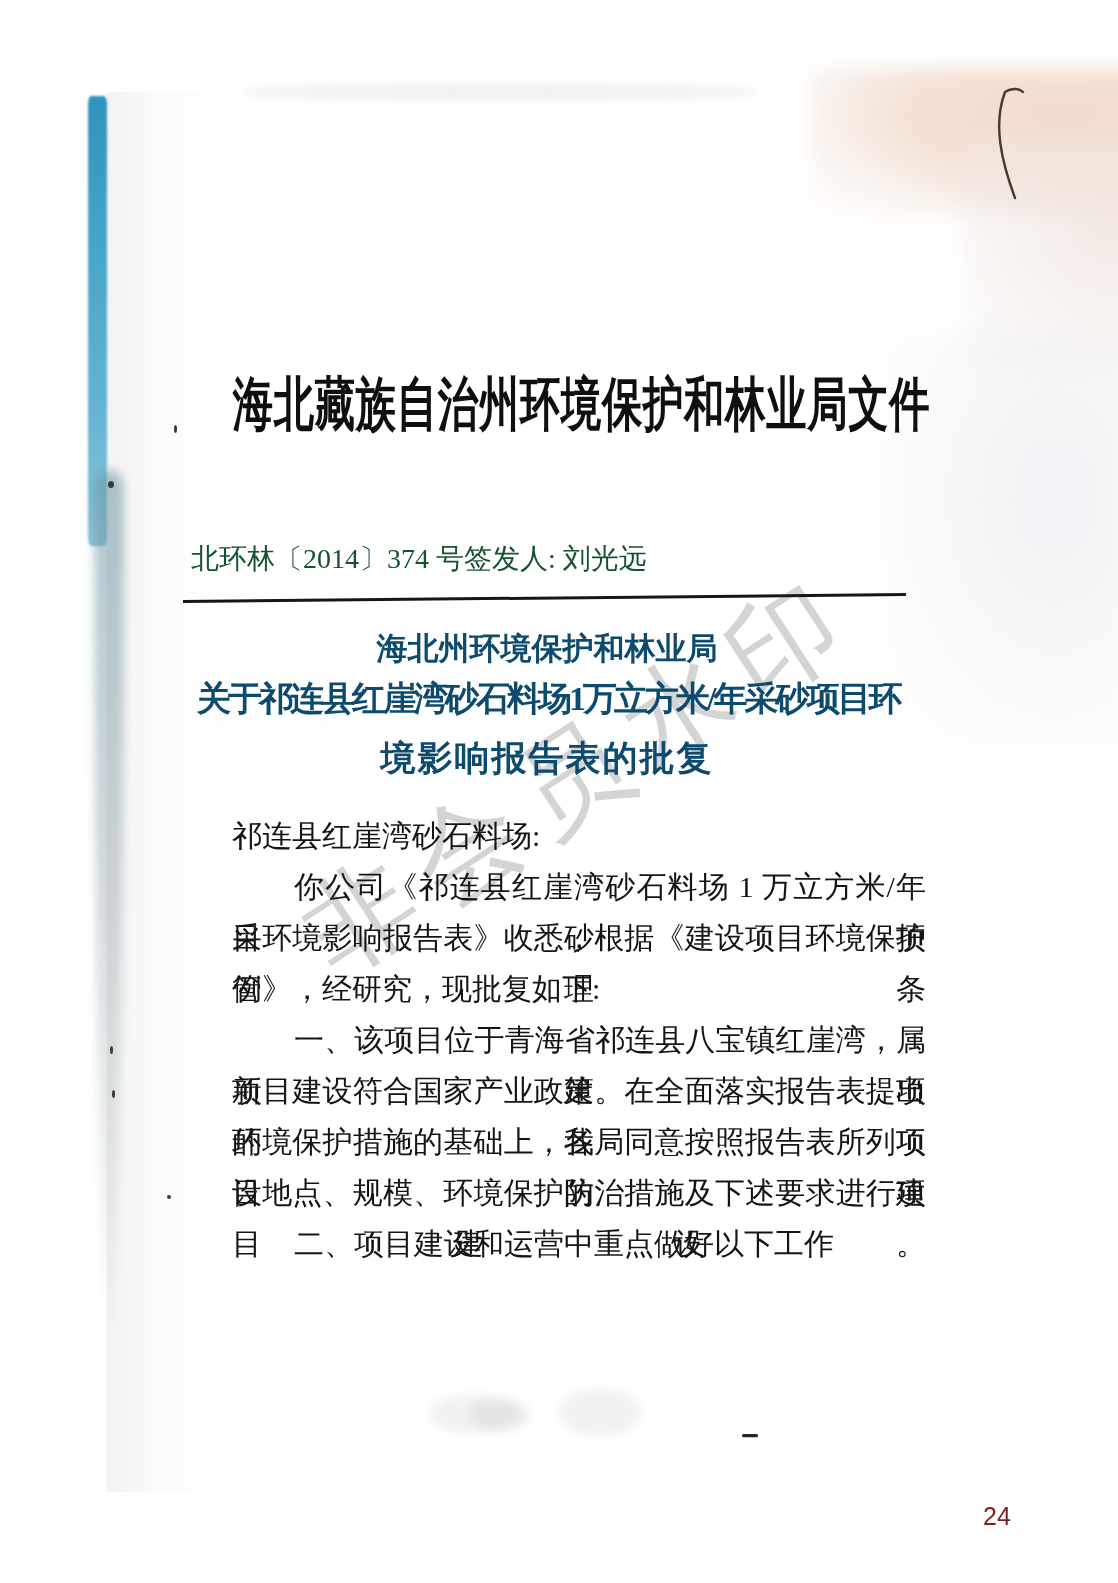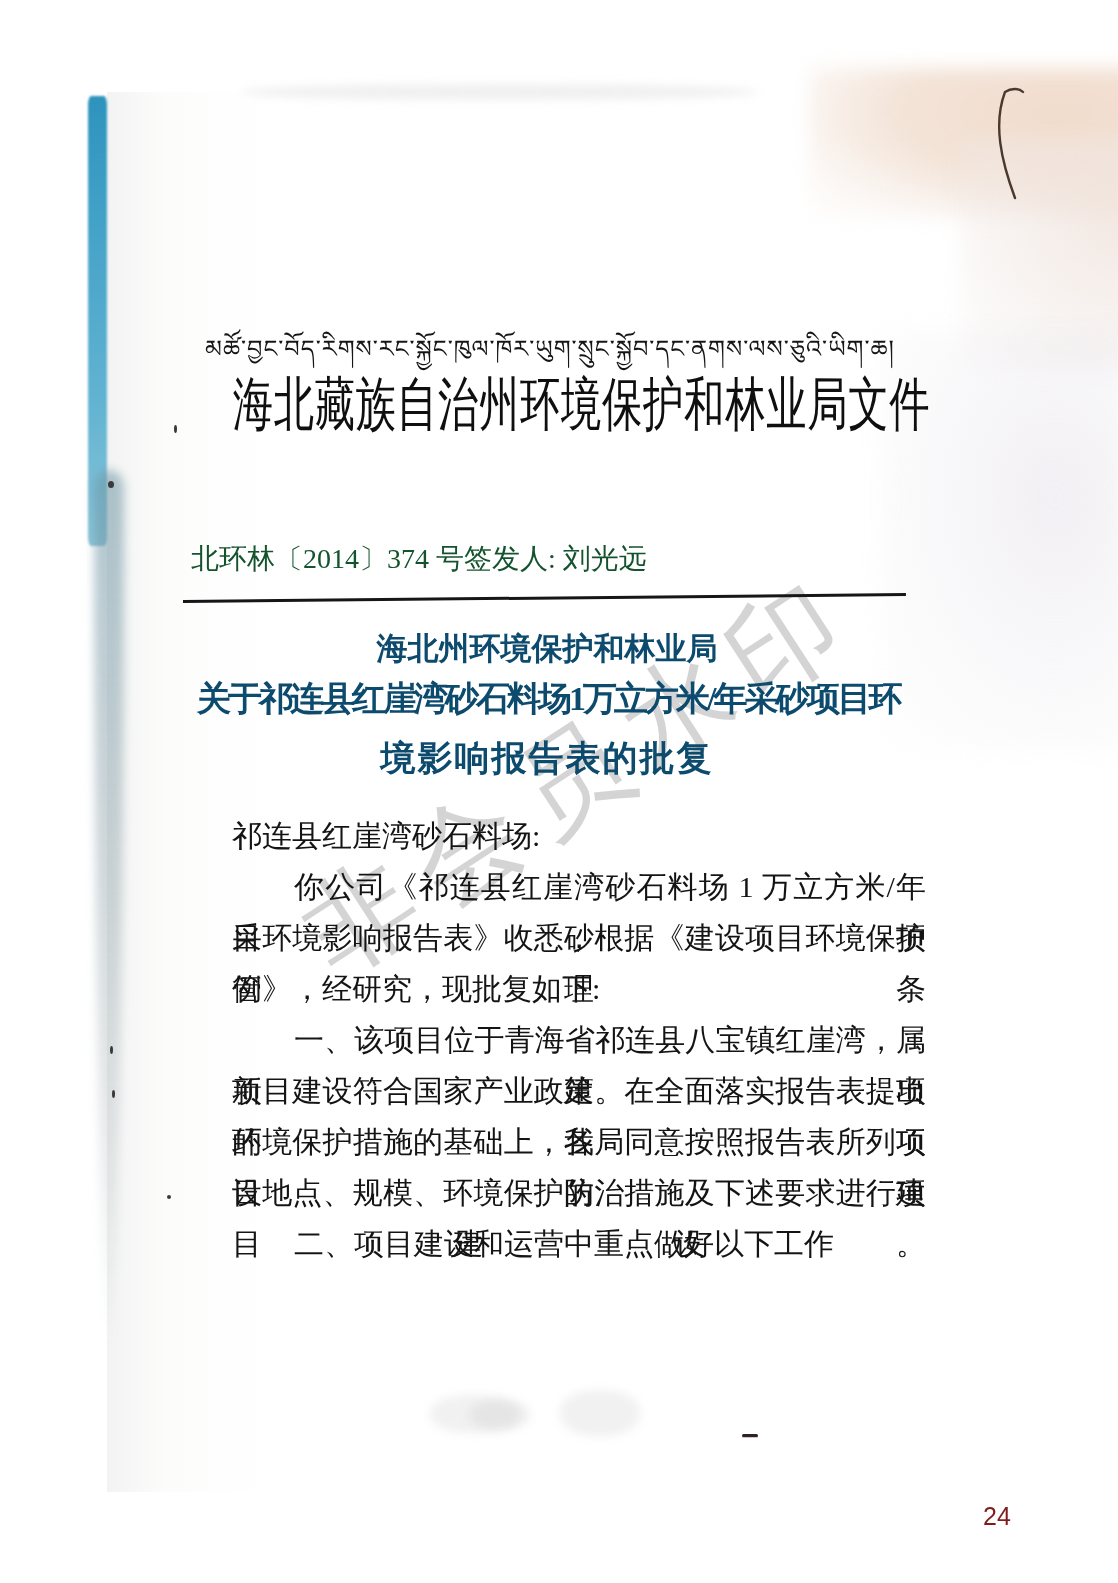--- a/index.html
+++ b/index.html
@@ -46,21 +46,21 @@
   }
   
   .content{position:absolute;inset:0;z-index:2;}
   .tibetan{
     position:absolute;left:150px;top:322px;width:800px;text-align:center;
     font-family:"DejaVu Sans","Liberation Sans",sans-serif;
     font-size:24px;color:#151515;letter-spacing:1px;white-space:nowrap;
   }
   .org-headline{
     position:absolute;left:97px;top:366px;width:906px;text-align:right;
-    font-size:56px;font-weight:normal;color:#0f0f0f;white-space:nowrap;
+    font-size:56px;font-weight:bold;color:#0f0f0f;white-space:nowrap;
   }
   .org-headline-inner{display:inline-block;transform:scale(.72,1.04);transform-origin:center top;letter-spacing:1px;}
   .docnum-row{
     position:absolute;left:191px;top:540px;width:696px;
     display:flex;justify-content:flex-start;align-items:baseline;
     font-size:28px;color:#14532d;
   }
   .rule{
     position:absolute;left:183px;top:600px;width:723px;height:3.2px;
     background:#161616;transform:rotate(-.55deg);transform-origin:left center;
@@ -100,21 +100,20 @@
   <div class="speck" style="left:167px;top:1195px;width:4px;height:4px"></div>
   <div class="smudge" style="left:430px;top:1395px;width:90px;height:38px"></div>
   <div class="smudge" style="left:560px;top:1390px;width:80px;height:46px"></div>
   <div class="smudge" style="left:470px;top:1400px;width:60px;height:30px"></div>
   <div class="dash-mark"></div>
 
   <div class="watermark">非会员水印</div>
 
   <div class="content">
 
-    <div class="tibetan">མཚོ་བྱང་བོད་རིགས་རང་སྐྱོང་ཁུལ་ཁོར་ཡུག་སྲུང་སྐྱོབ་དང་ནགས་ལས་ཅུའི་ཡིག་ཆ།</div>
 
     <div class="org-headline">
       <span class="org-headline-inner">海北藏族自治州环境保护和林业局文件</span>
     </div>
 
     <div class="docnum-row">
       <span>北环林〔2014〕374 号</span>
       <span>签发人: 刘光远</span>
     </div>
 

